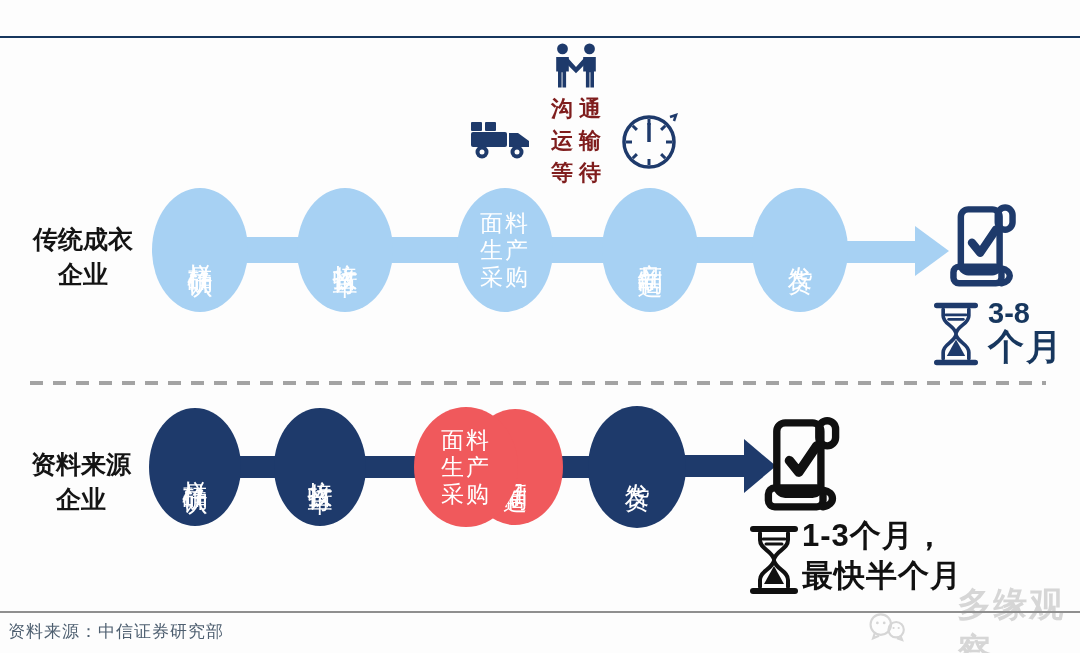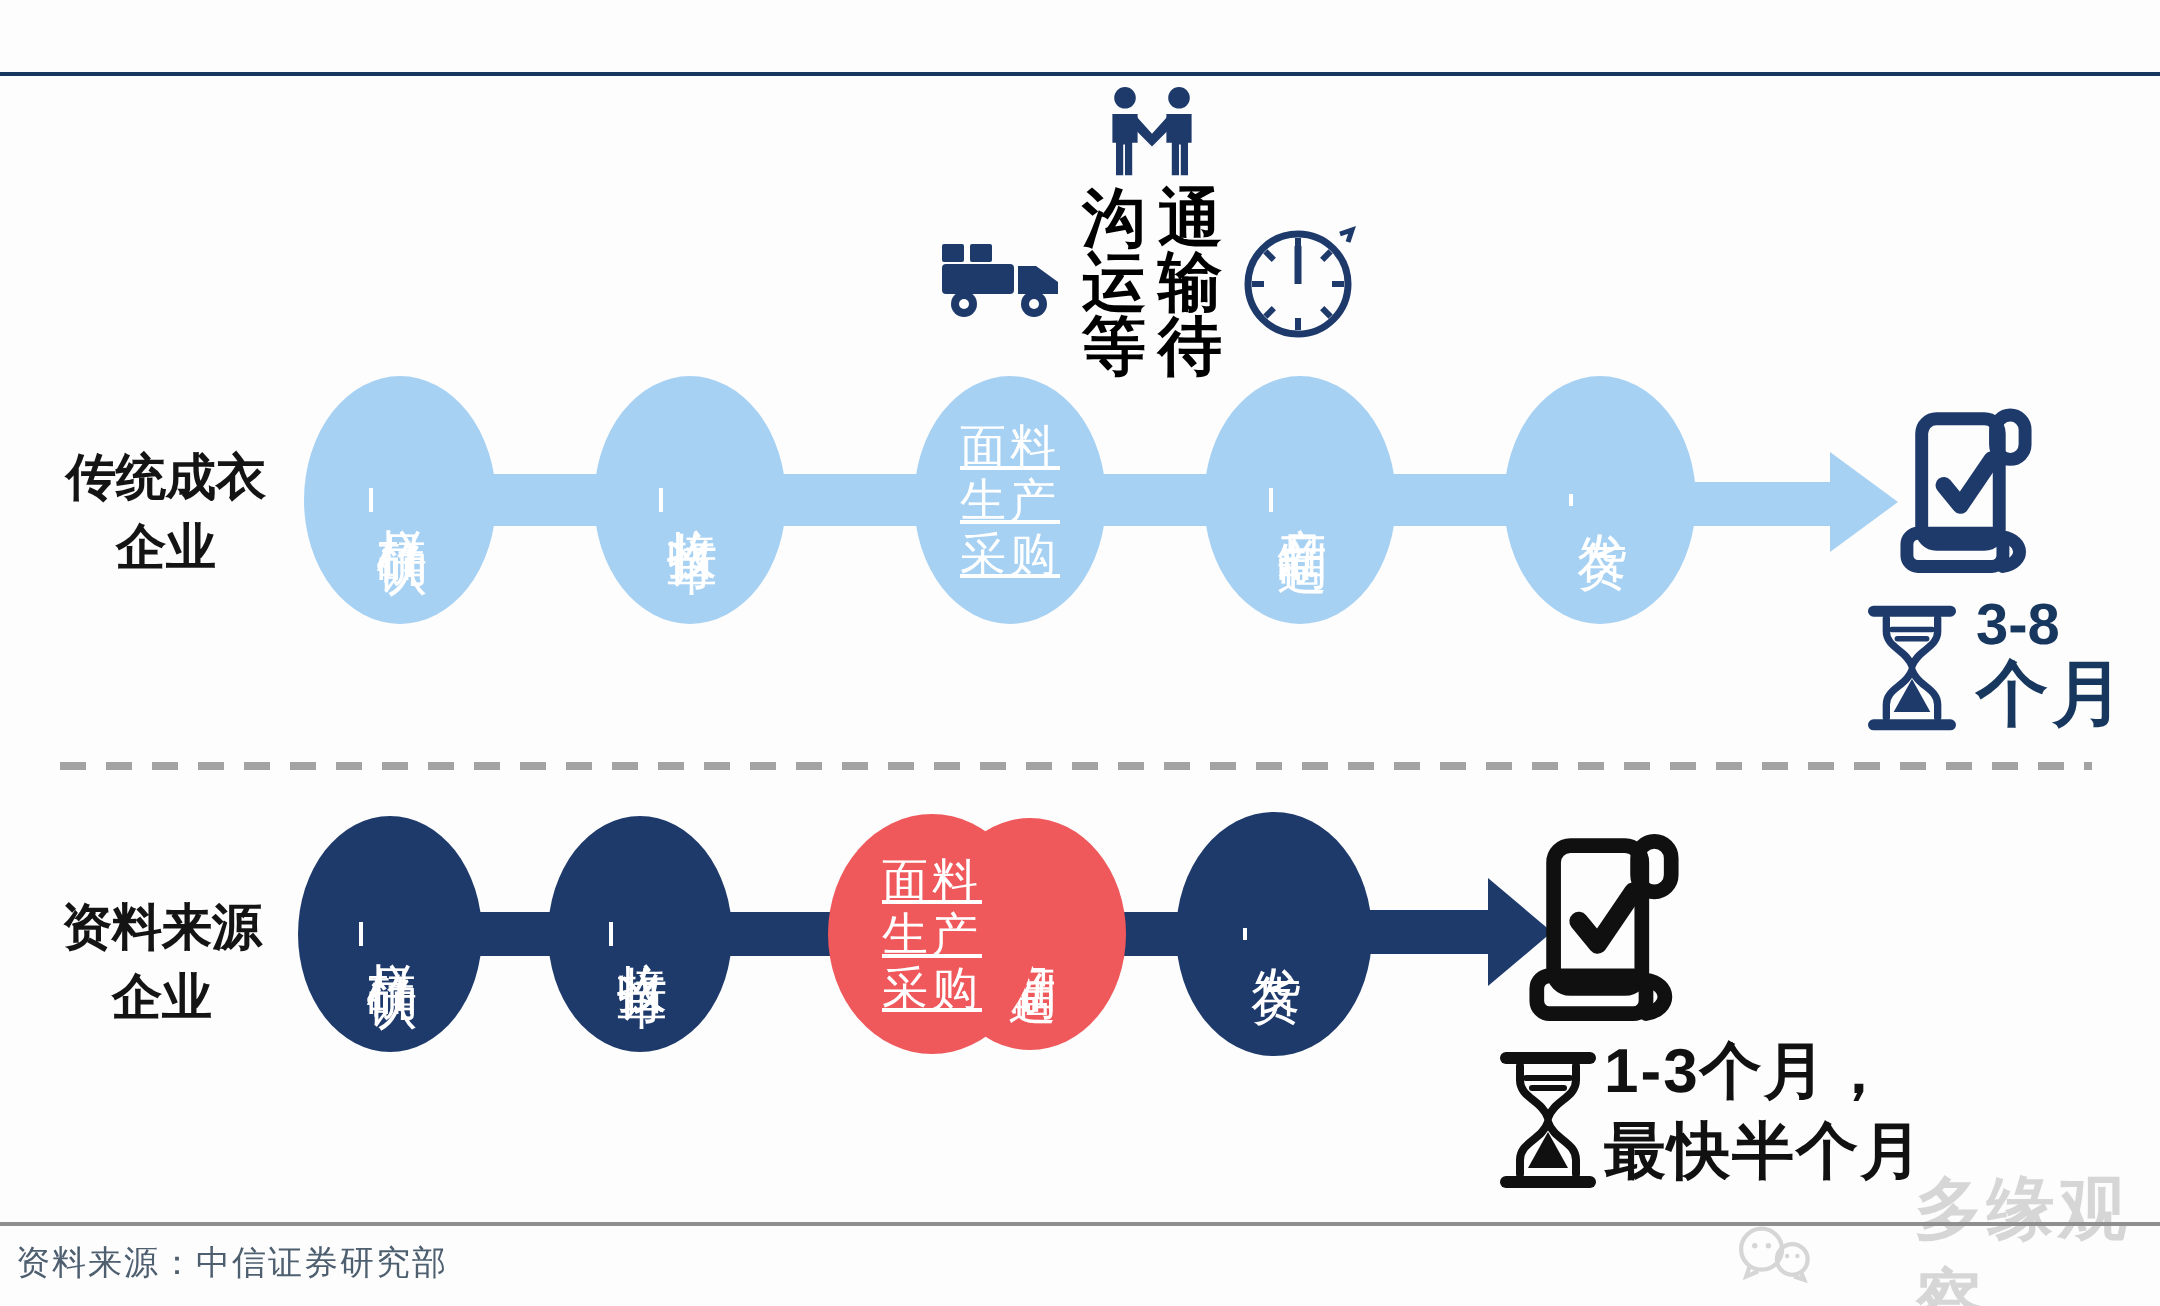--- a/index.html
+++ b/index.html
@@ -11,40 +11,39 @@
   
   .title{
     left:8px; top:7px; font-size:21px; font-weight:bold; color:#17375e;
     letter-spacing:1px; white-space:nowrap;
   }
   .title-underline{left:0; top:36px; width:1080px; height:2px; background:#17375e;}
   
   .icon-navy{color:#1e3a6b;}
   .mid-caption{
     left:532px; top:93px; width:94px; text-align:center; white-space:pre-line;
-    font-size:32px; line-height:32px; font-weight:bold; color:#000000;
+    font-size:22px; line-height:32px; font-weight:bold; color:#7f1d1d;
     letter-spacing:6px; font-family:"Liberation Serif", serif;
   }
   
   .row-label{
     text-align:center; white-space:pre-line; color:#141414;
     font-family:"Liberation Serif", serif; font-weight:bold;
     font-size:25px; line-height:35px;
   }
   .trad-label{left:10px; top:222px; width:146px;}
   .int-label{left:0px; top:447px; width:162px;}
   
   .conn-top{left:200px; top:237px; width:600px; height:26px; background:#a7d1f3; z-index:1;}
   .conn-bottom{left:195px; top:456px; width:445px; height:22px; background:#1e3a6b; z-index:1;}
   
   .circle{
     border-radius:50%; display:flex; align-items:center; justify-content:center;
     color:#ffffff; text-align:center; z-index:2;
     font-family:"Liberation Serif", serif;
-    text-decoration:underline;
   }
   .c-blue{background:#a7d1f3;}
   .c-navy{background:#1e3a6b;}
   .c-red{background:#f0595c;}
   .vtext{
     writing-mode:vertical-rl; text-orientation:upright;
     font-size:25px; letter-spacing:3px; line-height:1;
   }
   .htext{white-space:pre-line; font-size:23px; line-height:27px; letter-spacing:2px;}
   .ct{top:188px; width:96px; height:124px;}

